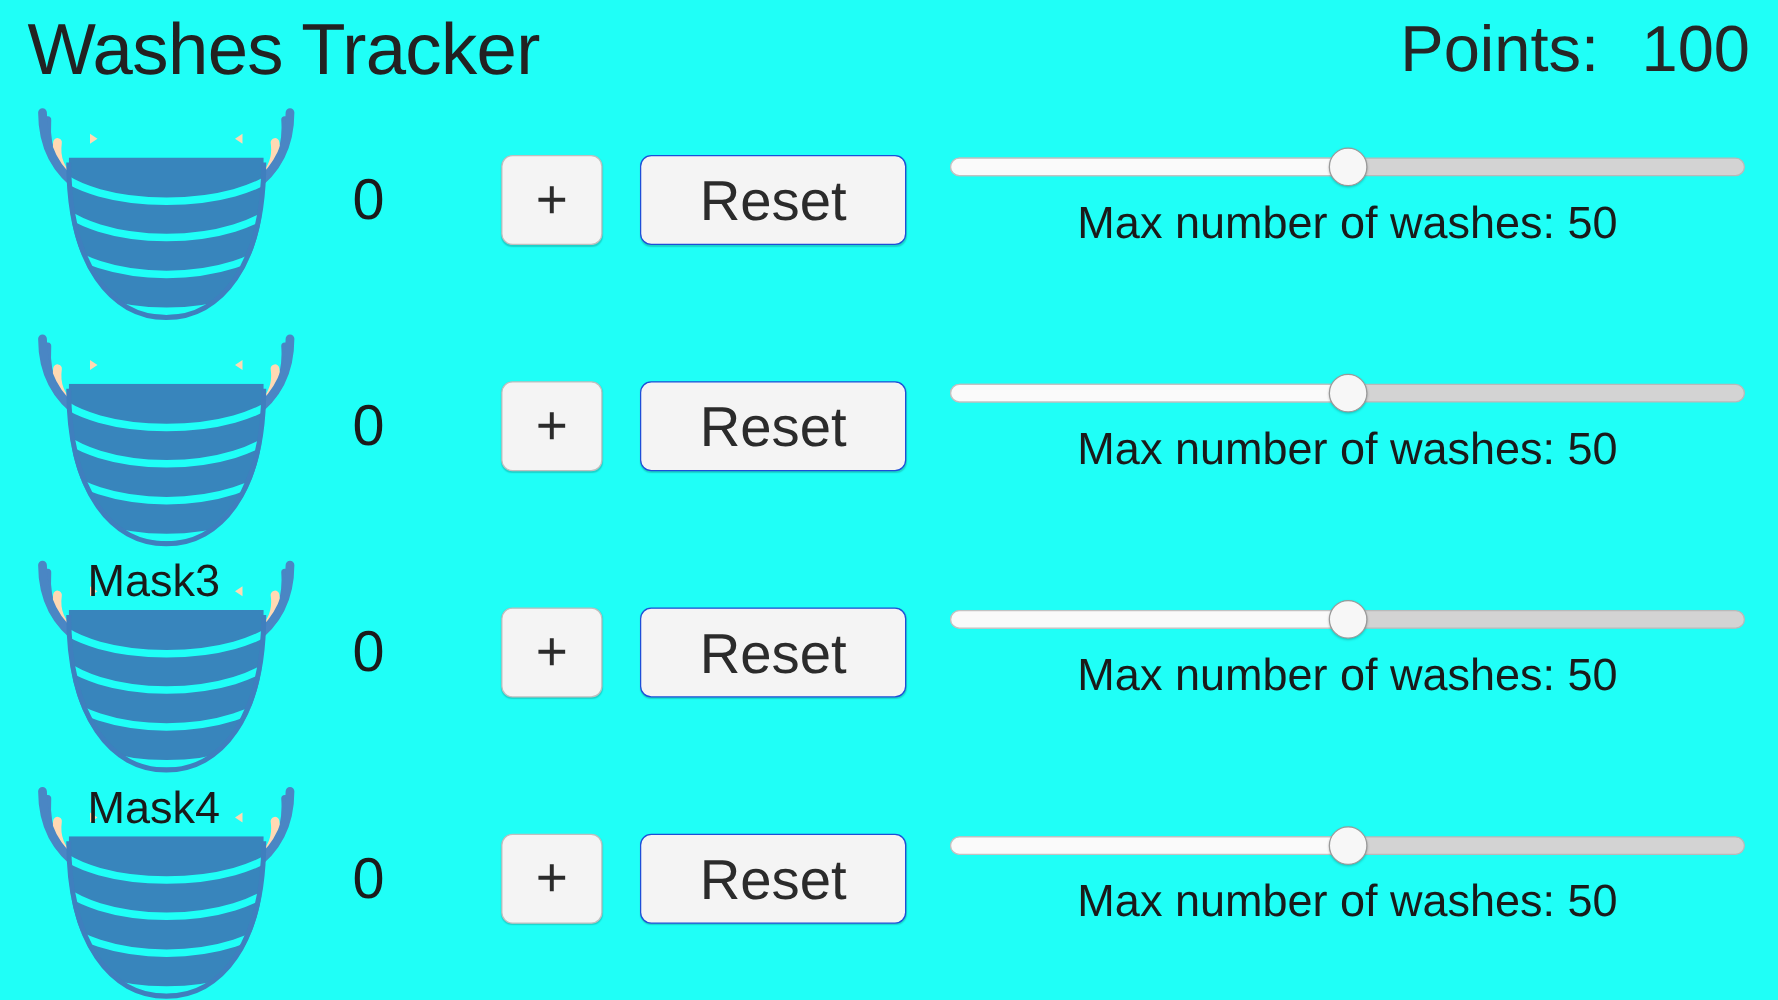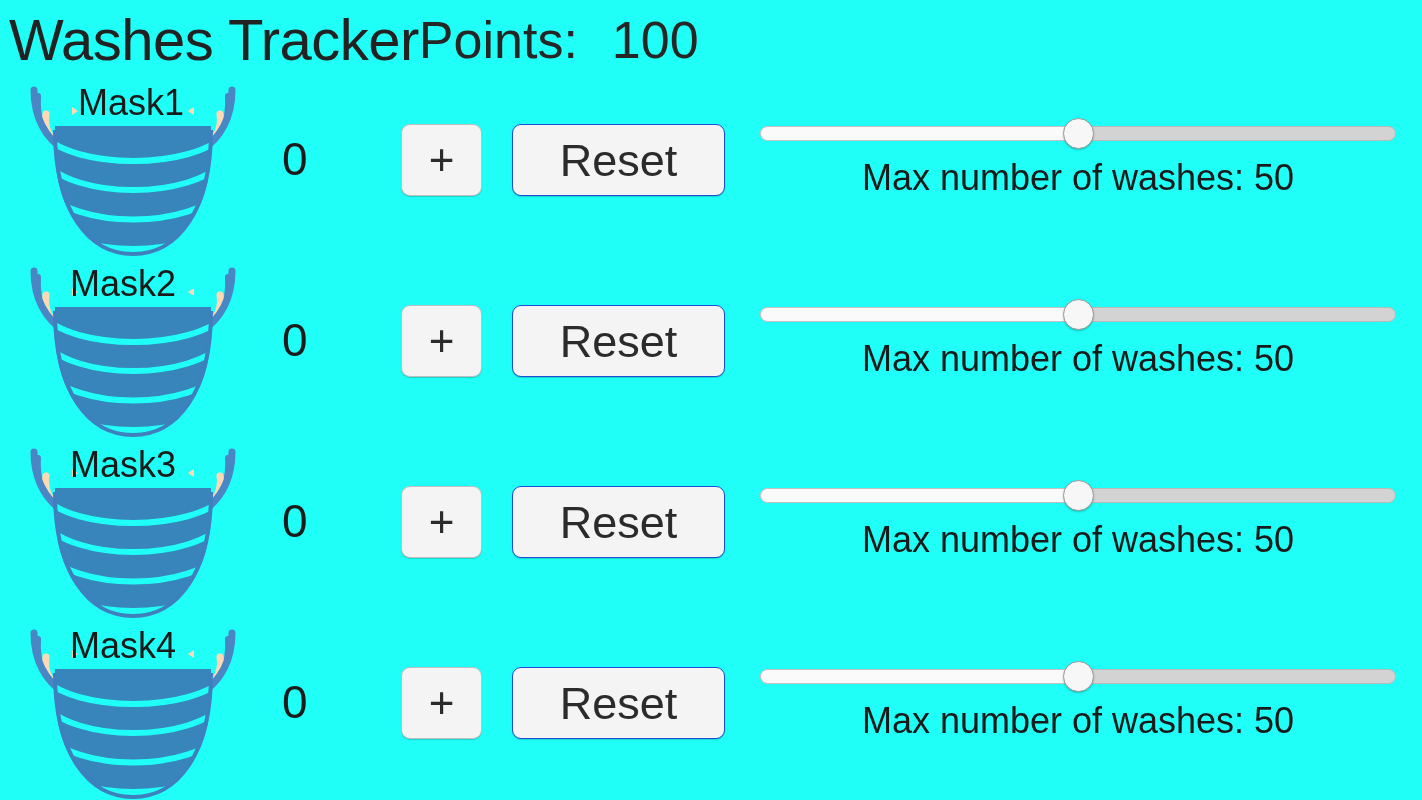--- a/index.html
+++ b/index.html
@@ -18,21 +18,22 @@
 
   
   #app-header {
     position: absolute;
     top: 0;
     left: 0;
     width: 1422px;
     height: 80px;
     display: flex;
     align-items: center;
-    padding: 0 9px;
+    justify-content: space-between;
+    padding: 0 22px;
     box-sizing: border-box;
   }
   #page-title {
     font-size: 58px;
     color: #222222;
     line-height: 1;
     letter-spacing: -0.5px;
     white-space: nowrap;
   }
   #points-display {
@@ -237,21 +238,20 @@
           <rect x="30" y="40" width="180" height="140" fill="#3885bc"></rect>
 
           <path d="M28 52 C60 88 178 88 212 52" fill="none" stroke="#1ffff7" stroke-width="6"></path>
           <path d="M28 78 C60 118 178 118 212 78" fill="none" stroke="#1ffff7" stroke-width="6"></path>
           <path d="M28 106 C60 148 178 148 212 106" fill="none" stroke="#1ffff7" stroke-width="6"></path>
           <path d="M28 134 C60 178 178 178 212 134" fill="none" stroke="#1ffff7" stroke-width="6"></path>
         </g>
 
         <path d="M41 48 C41 130 75 172 119 172 C163 172 197 130 197 48" fill="none" stroke="#3f7fbe" stroke-width="4"></path>
       </svg>
-      <div class="mask-label">Mask1</div>
     </div>
 
     <div class="wash-count">0</div>
 
     <button class="increment-button">+</button>
     <button class="reset-button">Reset</button>
 
     <div class="slider-area">
       <div class="slider-widget" role="slider" aria-valuenow="50" aria-valuemin="0" aria-valuemax="100">
         <div class="slider-track"></div>
@@ -291,21 +291,20 @@
           <rect x="30" y="40" width="180" height="140" fill="#3885bc"></rect>
 
           <path d="M28 52 C60 88 178 88 212 52" fill="none" stroke="#1ffff7" stroke-width="6"></path>
           <path d="M28 78 C60 118 178 118 212 78" fill="none" stroke="#1ffff7" stroke-width="6"></path>
           <path d="M28 106 C60 148 178 148 212 106" fill="none" stroke="#1ffff7" stroke-width="6"></path>
           <path d="M28 134 C60 178 178 178 212 134" fill="none" stroke="#1ffff7" stroke-width="6"></path>
         </g>
 
         <path d="M41 48 C41 130 75 172 119 172 C163 172 197 130 197 48" fill="none" stroke="#3f7fbe" stroke-width="4"></path>
       </svg>
-      <div class="mask-label">Mask2</div>
     </div>
 
     <div class="wash-count">0</div>
 
     <button class="increment-button">+</button>
     <button class="reset-button">Reset</button>
 
     <div class="slider-area">
       <div class="slider-widget" role="slider" aria-valuenow="50" aria-valuemin="0" aria-valuemax="100">
         <div class="slider-track"></div>

